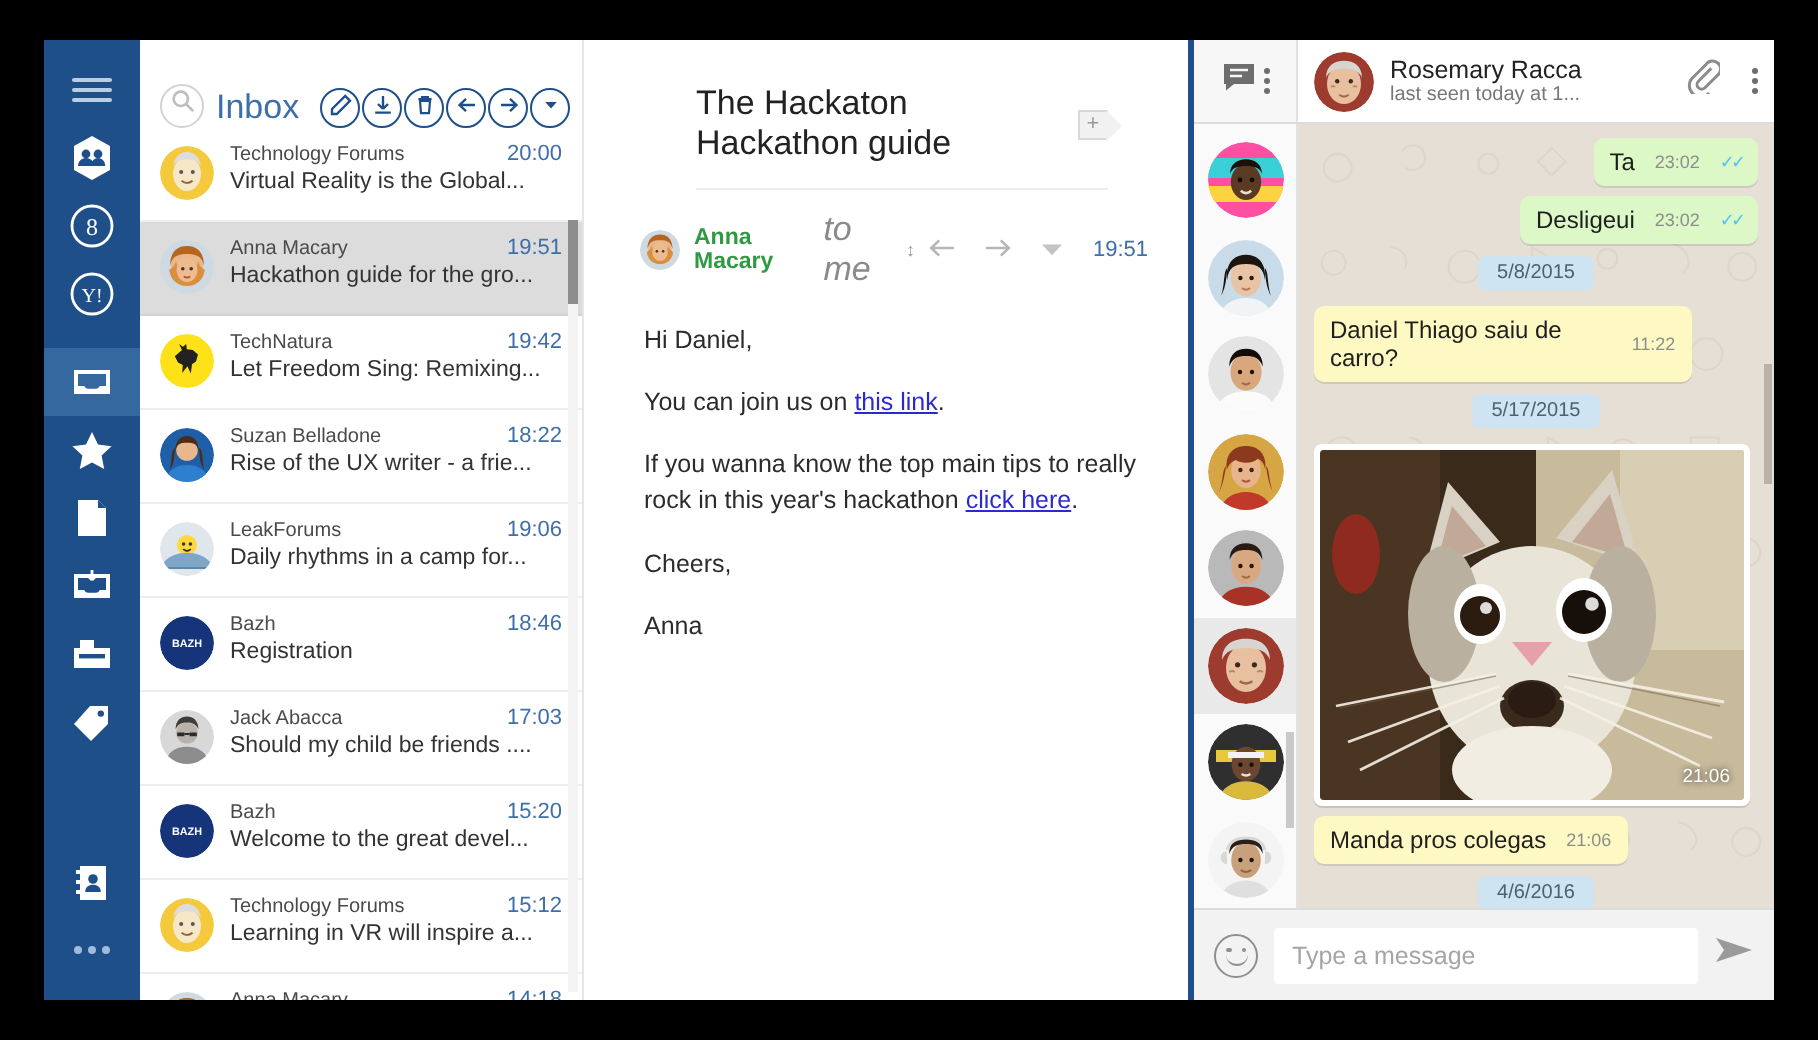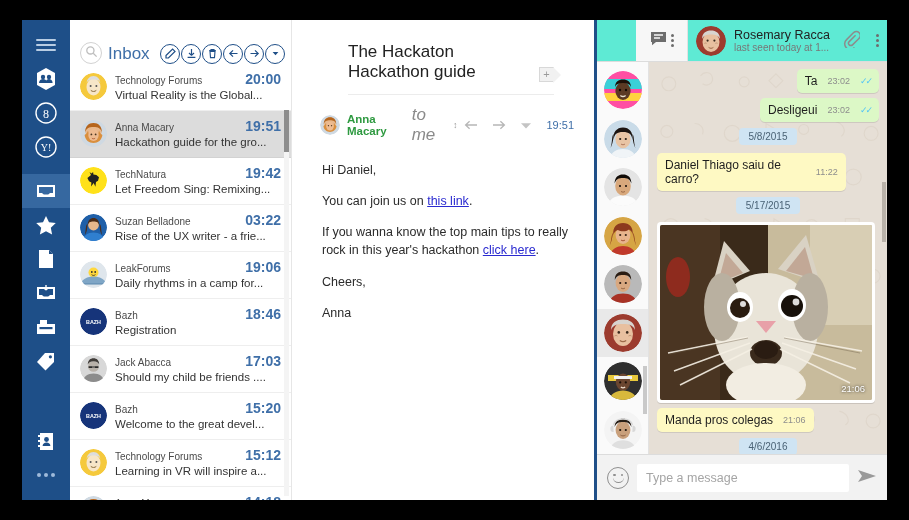--- a/index.html
+++ b/index.html
@@ -75,39 +75,39 @@
   .avatar {
     width: 27px; height: 27px; border-radius: 50%; flex: 0 0 27px;
     overflow: hidden; position: relative; margin-top: 2px;
   }
   .mail-body { flex: 1; min-width: 0; }
   .mail-line1 { display: flex; align-items: baseline; }
   .mail-from {
     font-size: 10px; color: #4a4a4a; flex: 1; white-space: nowrap;
     overflow: hidden; text-overflow: ellipsis;
   }
-  .mail-time { font-size: 14px; color: #3f6fa8; flex: 0 0 auto; padding-left: 4px; font-weight: bold; }
+  .mail-time { font-size: 11px; color: #3f6fa8; flex: 0 0 auto; padding-left: 4px; }
   .mail-subject {
     font-size: 11.5px; color: #333; white-space: nowrap;
     overflow: hidden; text-overflow: ellipsis; margin-top: 2px;
   }
   .ml-scrollbar {
     position: absolute; right: 2px; top: 46px; width: 5px; bottom: 4px;
     background: #f4f4f4;
   }
   .ml-scrollbar i { display: block; width: 5px; height: 42px; background: #8d8d8d; }
 
   
   .reader {
     flex: 1; background: #fff; display: flex; flex-direction: column;
     border-right: 3px solid #1f4f88;
     min-width: 0;
   }
   .rd-subject-row {
-    display: flex; align-items: flex-end; gap: 8px;
+    display: flex; align-items: center; gap: 8px;
     padding: 22px 20px 12px 28px;
     border-bottom: 1px solid #ececec; margin: 0 20px 0 28px;
     padding-left: 0; padding-right: 0;
   }
   .rd-subject { font-size: 17px; color: #222; font-weight: 400; }
   .tag-plus {
     width: 19px; height: 15px; background: #f1f1f1; border: 1px solid #d8d8d8;
     position: relative; display: flex; align-items: center; justify-content: center;
     color: #9a9a9a; font-size: 11px; line-height: 1;
   }
@@ -125,21 +125,21 @@
   .rd-chevron { color: #9b9b9b; font-size: 9px; }
   .rd-actions { margin-left: auto; display: flex; align-items: center; gap: 14px; }
   .rd-act { color: #b6b6b6; display: flex; }
   .rd-time { font-size: 11px; color: #3f6fa8; }
   .rd-content { padding: 4px 24px 10px 30px; }
   .rd-p { font-size: 12.5px; color: #2b2b2b; line-height: 1.45; margin-bottom: 13px; }
   .rd-p a { color: #2a2ad0; text-decoration: underline; }
 
   
   .chat { width: 290px; flex: 0 0 290px; display: flex; flex-direction: column; background: #ede9e3; }
-  .chat-topbar { height: 42px; display: flex; background: #5eead4; border-bottom: 1px solid #dcdcdc; padding-left: 39px; }
+  .chat-topbar { height: 42px; display: flex; background: #ffffff; border-bottom: 1px solid #dcdcdc; }
   .chat-topleft {
     width: 52px; flex: 0 0 52px; display: flex; align-items: center;
     justify-content: center; gap: 4px; background: #f7f7f7;
     border-right: 1px solid #e2e2e2;
   }
   .vdots { display: flex; flex-direction: column; gap: 2px; }
   .vdots i { width: 3px; height: 3px; background: #6d6d6d; border-radius: 50%; display: block; }
   .chat-contact { flex: 1; display: flex; align-items: center; gap: 8px; padding: 0 8px; min-width: 0; }
   .chat-contact .avatar { width: 30px; height: 30px; flex: 0 0 30px; margin: 0; }
   .cc-text { flex: 1; min-width: 0; }
@@ -450,21 +450,21 @@
               <circle cx="13.5" cy="13.5" r="13.5" fill="#1f5fa8"></circle>
               <path d="M3 27c0-5.5 4.7-8.5 10.5-8.5S24 21.5 24 27z" fill="#2f7fd0"></path>
               <circle cx="13.5" cy="11" r="5.4" fill="#e8b88c"></circle>
               <path d="M7.6 12c0-6 2.8-8 5.9-8s5.9 2 5.9 8c-.8-4-2.4-4.6-5.9-4.6S8.4 8 7.6 12z" fill="#4b2c18"></path>
               <path d="M7.4 10c0 7-1.4 9-2.4 11 1-6 .6-10 2.4-11zM19.6 10c0 7 1.4 9 2.4 11-1-6-.6-10-2.4-11z" fill="#4b2c18"></path>
             </svg>
         </div>
         <div class="mail-body">
           <div class="mail-line1">
             <span class="mail-from">Suzan Belladone</span>
-            <span class="mail-time">03:22</span>
+            <span class="mail-time">18:22</span>
           </div>
           <div class="mail-subject">Rise of the UX writer - a frie...</div>
         </div>
       </div>
 
       <div class="mail-row">
         <div class="avatar">
           <svg width="27" height="27" viewBox="0 0 27 27">
               <circle cx="13.5" cy="13.5" r="13.5" fill="#dfe6ec"></circle>
               <circle cx="13.5" cy="11.5" r="5" fill="#ffd83d"></circle>

